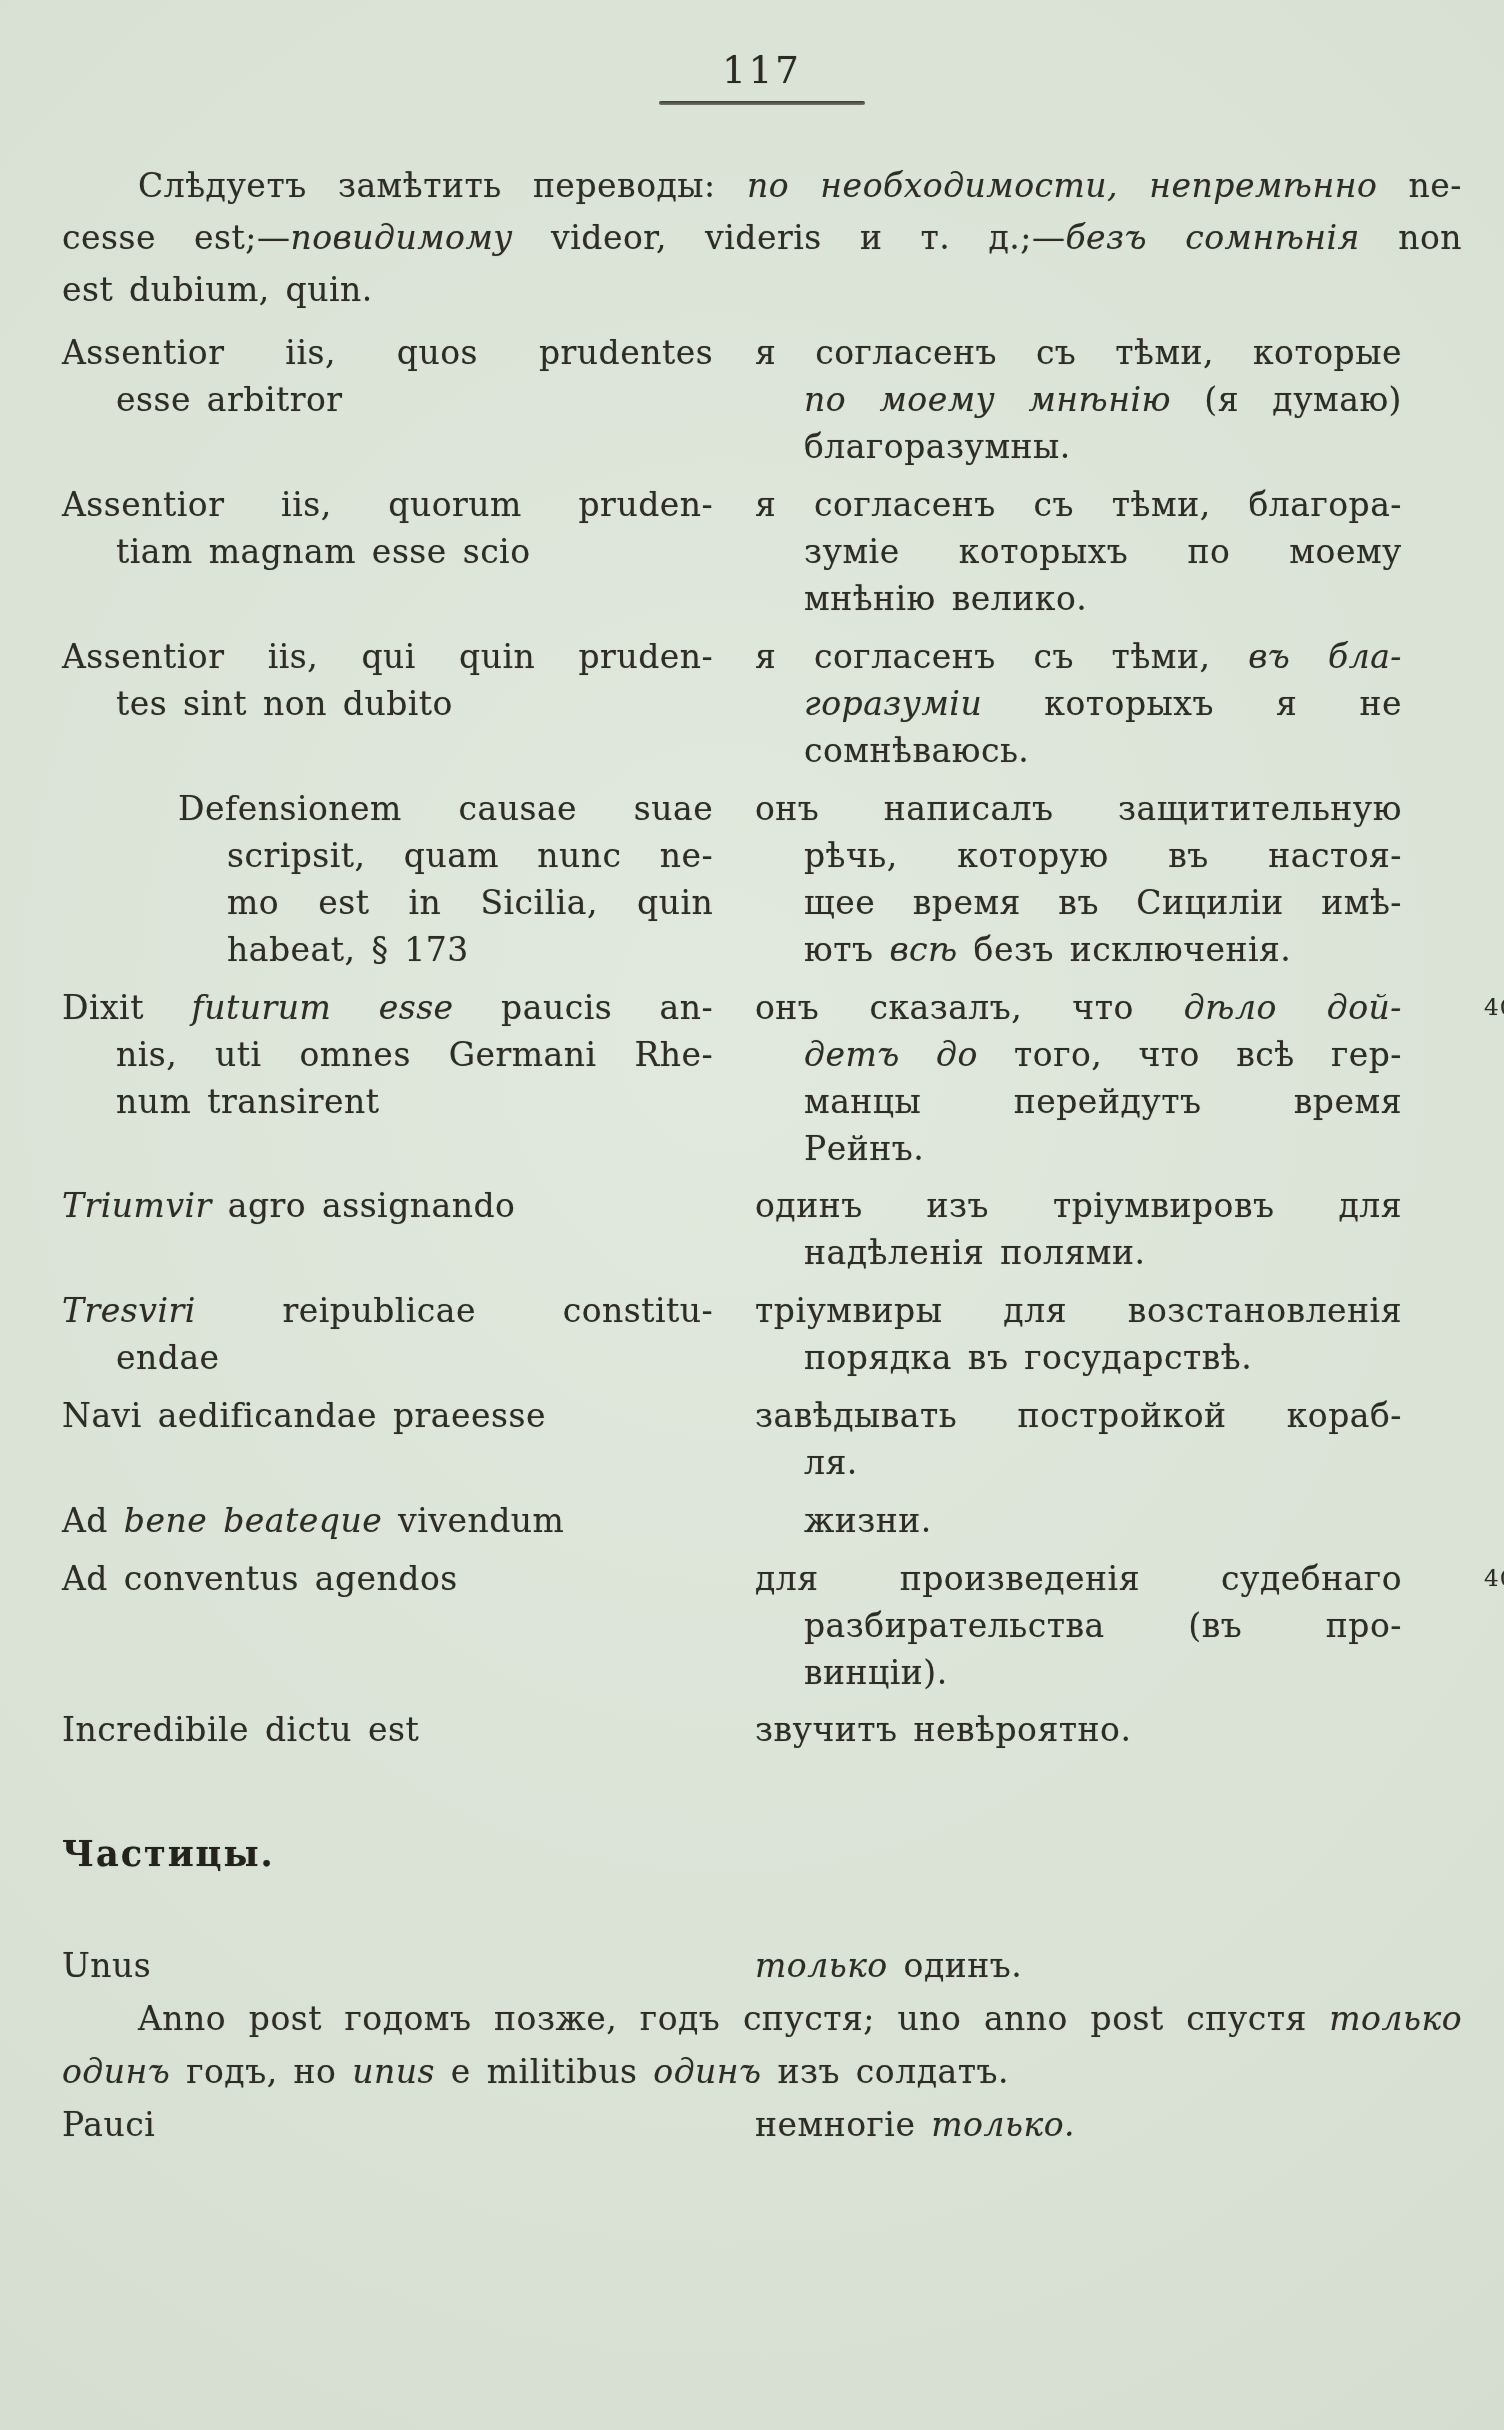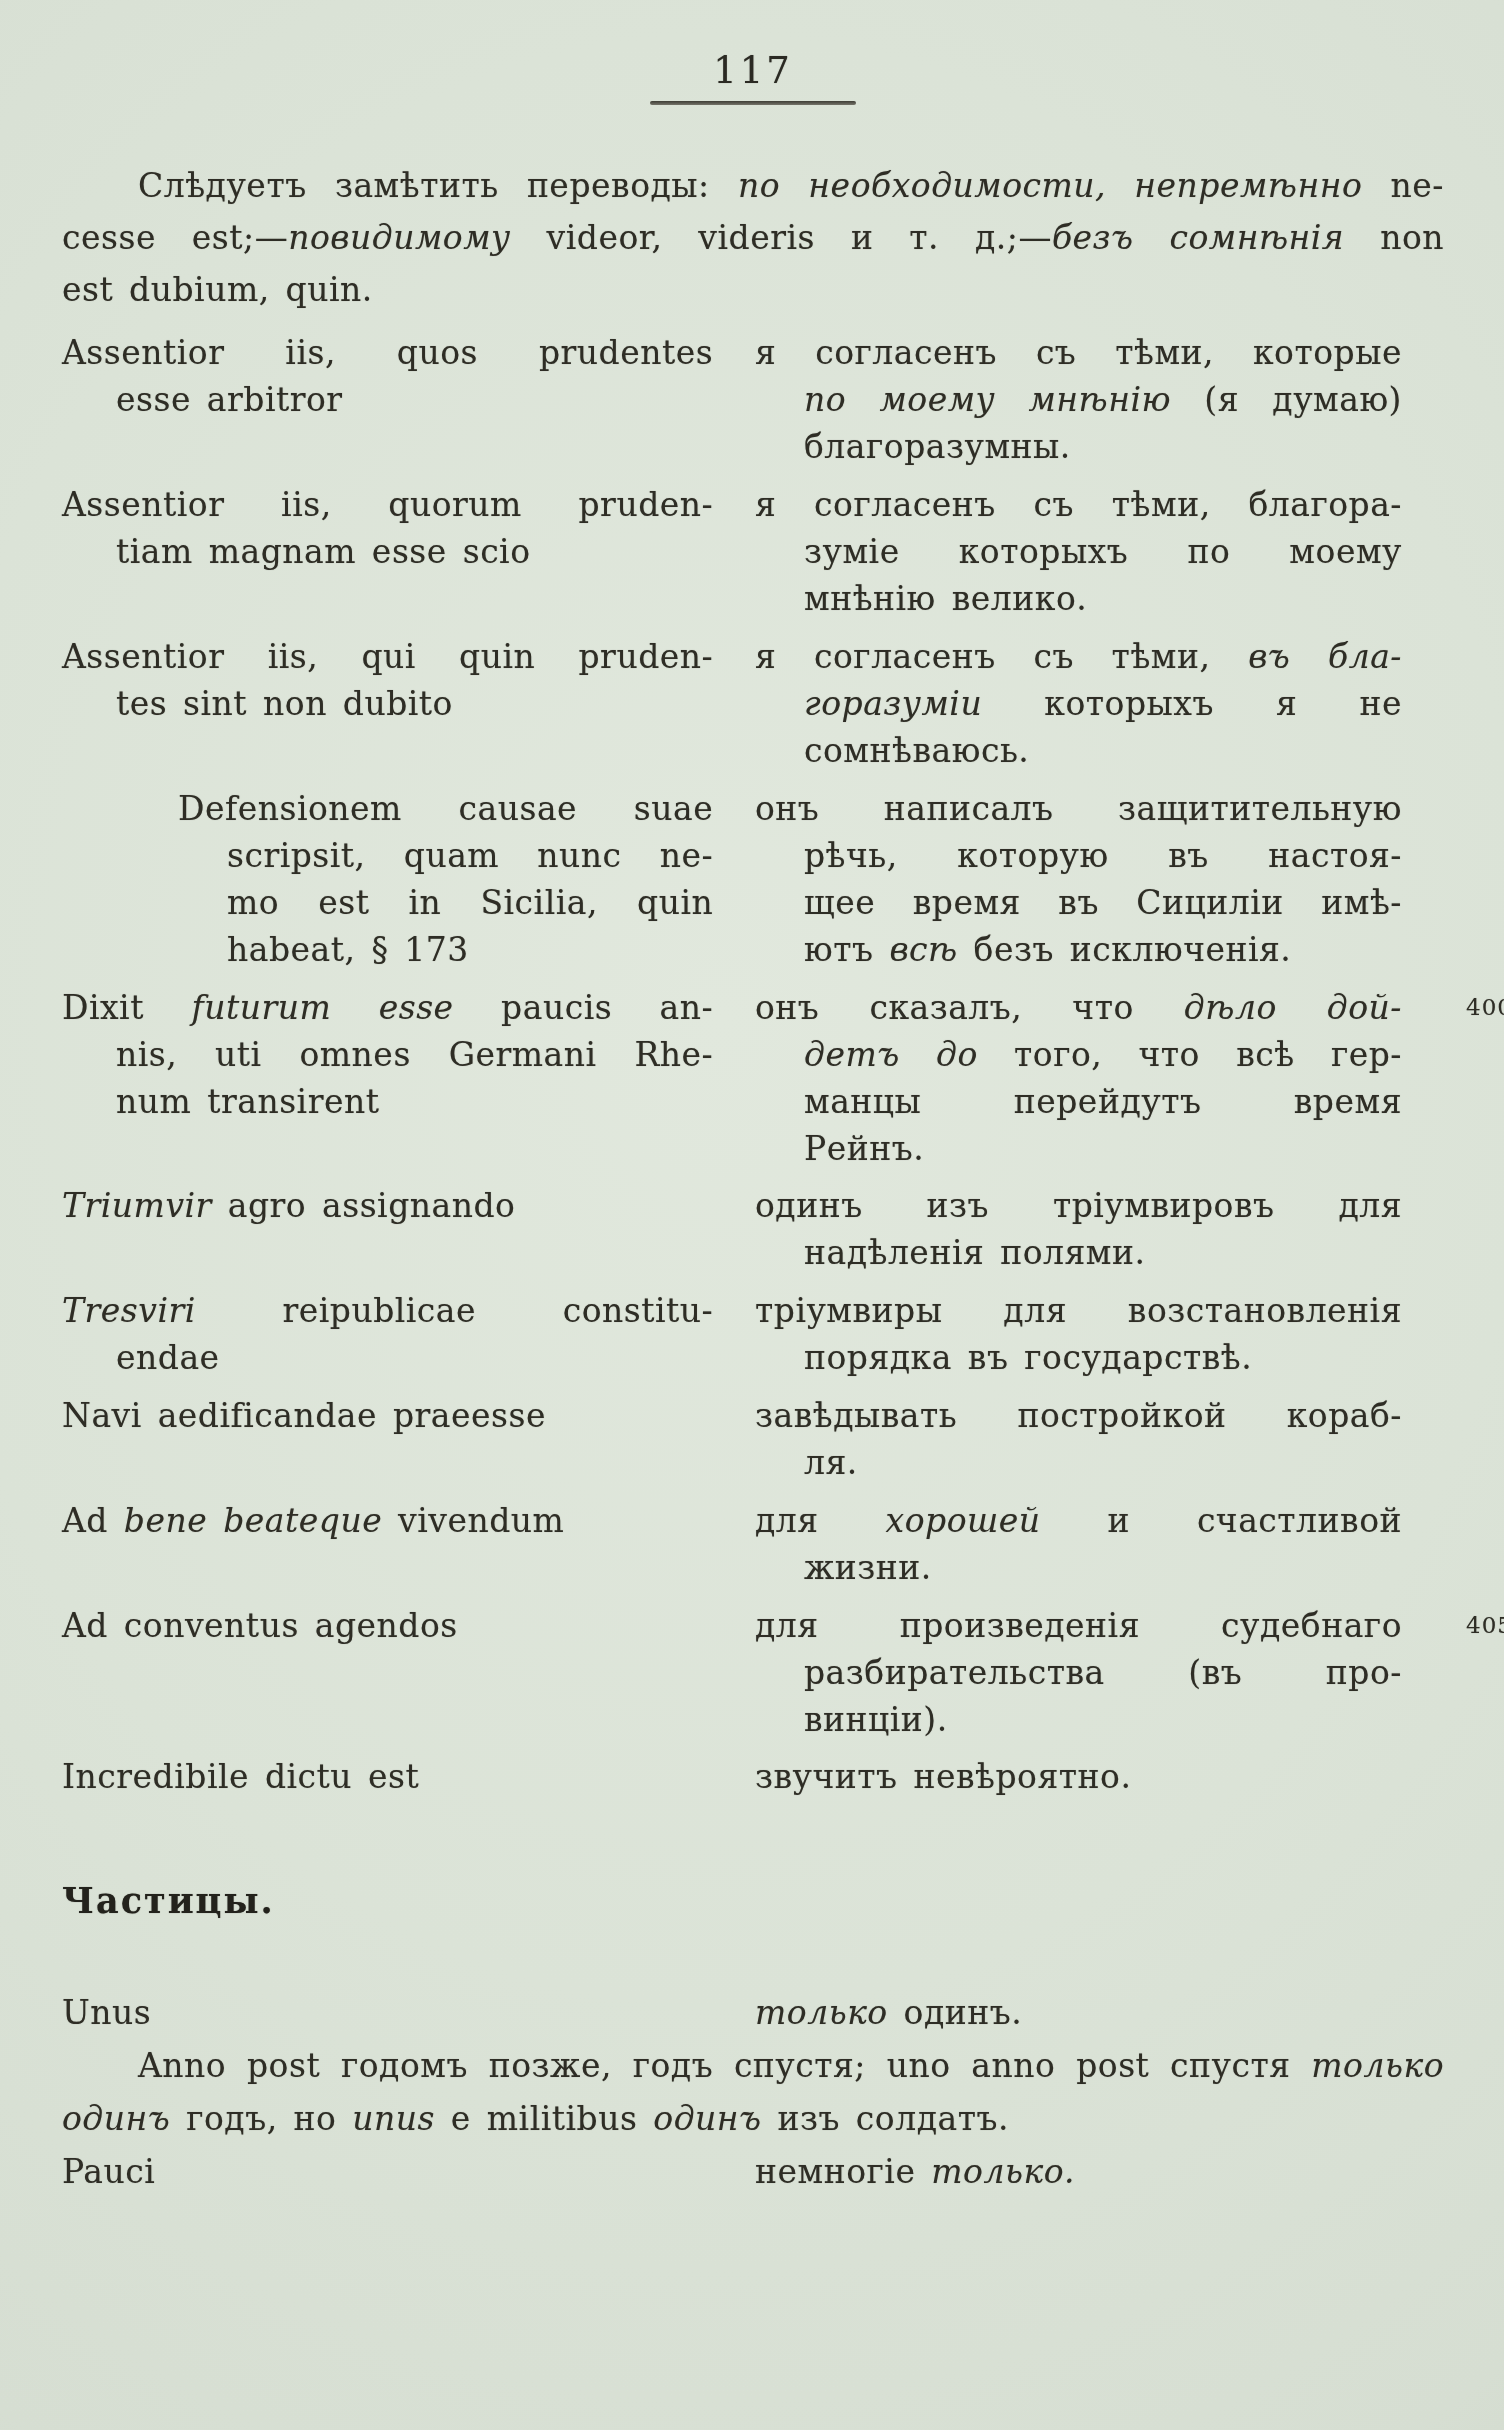--- a/index.html
+++ b/index.html
@@ -9,21 +9,21 @@
   }
   .sheet {
     position: relative;
     width: 1505px; height: 2431px;
     overflow: hidden;
     background: radial-gradient(120% 90% at 48% 42%,
       #e1e8dd 0%, #dbe3d7 45%, #d6ded2 75%, #ccd4c8 100%);
     color: #2e2d25;
   }
   .content {
-    padding: 0 61px 0 62px;
+    padding: 0 43px 0 62px;
   }
   
   .pagehead { margin-top: 49px; text-align: center; }
   .pagenum {
     font-size: 37px; letter-spacing: 2.9px; color: #2b2a23;
     text-shadow: 0 0 1px rgba(43,42,35,.45);
   }
   .pagerule {
     width: 206px; height: 3.9px; margin: 8.8px auto 0;
     background: linear-gradient(#3e3d35, #75746a);
@@ -176,21 +176,20 @@
           <div class="rus">
             <div class="line fill"><span>завѣдывать постройкой кораб-</span></div>
             <div class="line ind1"><span>ля.</span></div>
           </div>
         </div>
         <div class="entry">
           <div class="lat">
             <div class="line"><span>Ad </span><span class="it">bene beateque</span><span> vivendum</span></div>
           </div>
           <div class="rus">
-            <div class="line fill"><span>для </span><span class="it">хорошей</span><span> и счастливой</span></div>
             <div class="line ind1"><span>жизни.</span></div>
           </div>
         </div>
         <div class="entry">
           <div class="lat">
             <div class="line"><span>Ad conventus agendos</span></div>
           </div>
           <div class="rus">
             <div class="line fill"><span>для произведенія судебнаго</span></div>
             <div class="line ind1 fill"><span>разбирательства (въ про-</span></div>

